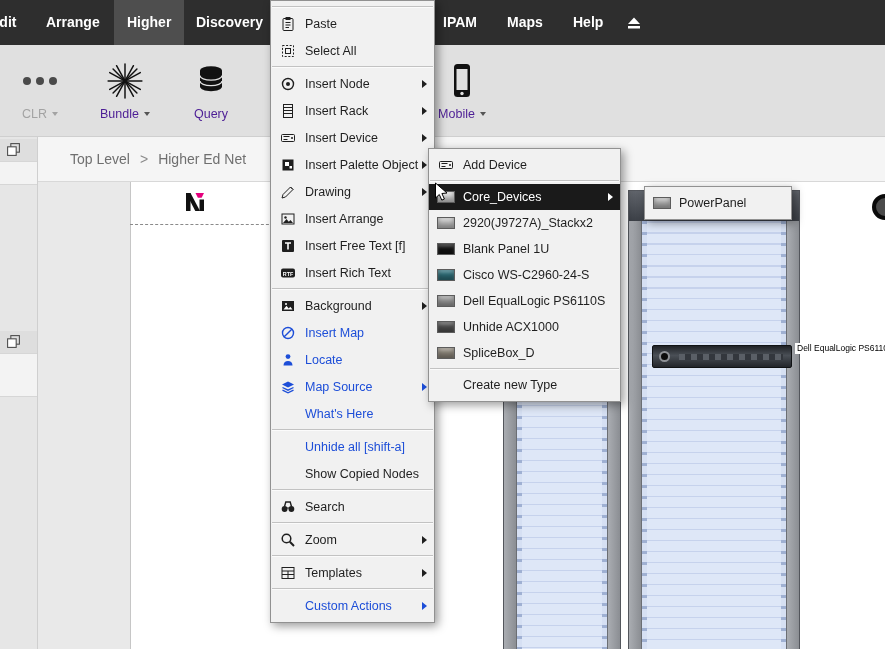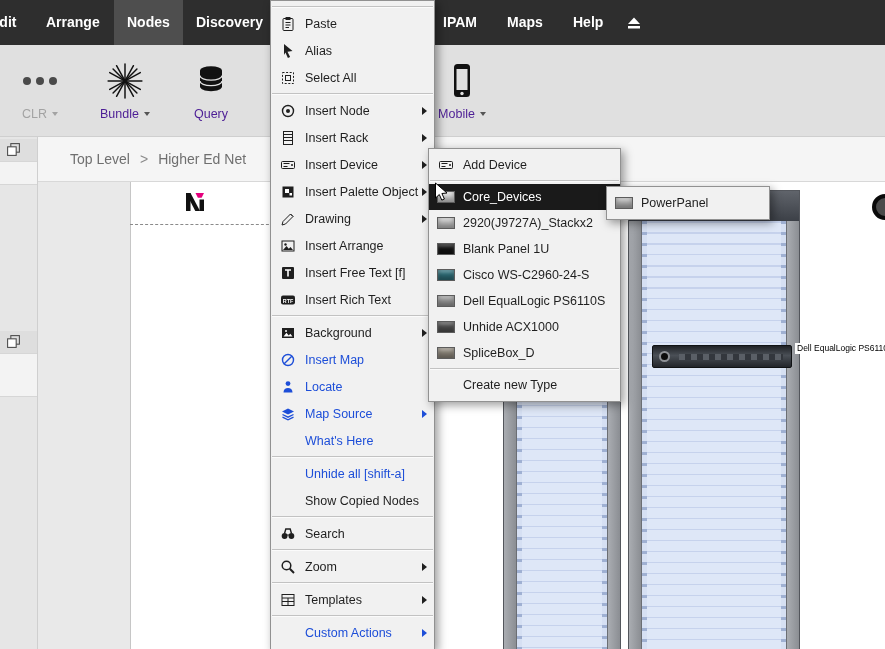--- a/index.html
+++ b/index.html
@@ -78,21 +78,21 @@
     box-shadow:inset 0 -4px 5px rgba(0,0,0,.35), inset 0 3px 3px rgba(255,255,255,.25);}
   
   .cursor{position:absolute;left:434px;top:182px;z-index:200;pointer-events:none;}
 </style>
 </head>
 <body>
 
 <div class="menubar">
   <div class="mb-item" style="left:-20px">Edit</div>
   <div class="mb-item" style="left:36px">Arrange</div>
-  <div class="mb-item active" style="left:114px">Nodes</div>
+  <div class="mb-item active" style="left:114px">Higher</div>
   <div class="mb-item" style="left:186px">Discovery</div>
   <div class="mb-item" style="left:433px">IPAM</div>
   <div class="mb-item" style="left:497px">Maps</div>
   <div class="mb-item" style="left:563px">Help</div>
   <div class="mb-eject">
     <svg width="16" height="16" viewBox="0 0 16 16">
       <path d="M8 2.5L14 9H2z" fill="#fff"></path>
         <rect x="2" y="11" width="12" height="2.5" fill="#fff"></rect>
     </svg>
   </div>
@@ -231,28 +231,20 @@
           <rect x="3" y="2.5" width="10" height="12" rx="1" fill="none" stroke="currentColor"></rect>
           <rect x="5.5" y="1" width="5" height="3" rx="0.5" fill="currentColor"></rect>
           <path d="M5.5 6.5h5M5.5 9h5M5.5 11.5h3.5" stroke="currentColor" fill="none"></path>
         </svg>
       </span>
       <span class="lbl">Paste</span>
     </div>
     <div class="menu-item">
       <span class="mi">
         <svg width="16" height="16" viewBox="0 0 16 16">
-          <path d="M4 1l8.5 7-5 .7 2.6 5.2-2.2 1-2.5-5.3L4 12z" fill="currentColor"></path>
-        </svg>
-      </span>
-      <span class="lbl">Alias</span>
-    </div>
-    <div class="menu-item">
-      <span class="mi">
-        <svg width="16" height="16" viewBox="0 0 16 16">
           <rect x="2.5" y="2.5" width="11" height="11" fill="none" stroke="currentColor" stroke-dasharray="2 1.6"></rect>
           <rect x="5.5" y="5.5" width="5" height="5" fill="none" stroke="currentColor"></rect>
         </svg>
       </span>
       <span class="lbl">Select All</span>
     </div>
     <div class="menu-sep"></div>
     <div class="menu-item">
       <span class="mi">
         <svg width="16" height="16" viewBox="0 0 16 16">
@@ -482,21 +474,21 @@
         <span class="thumb" style="background-color: rgb(143, 136, 124);"></span>
       </span>
       <span class="lbl">SpliceBox_D</span>
     </div>
     <div class="menu-sep"></div>
     <div class="menu-item">
       <span class="mi"></span>
       <span class="lbl">Create new Type</span>
     </div>
   </div>
-<div class="menu menu-sm" id="type-menu" style="left:606px;top:186px;width:164px;z-index:70">
+<div class="menu menu-sm" id="type-menu" style="left:644px;top:186px;width:148px;z-index:70">
     <div class="menu-item">
       <span class="mi">
         <span class="thumb" style="background-color: rgb(181, 181, 181);"></span>
       </span>
       <span class="lbl">PowerPanel</span>
     </div>
   </div>
 
 <div class="cursor">
   <svg width="16" height="22" viewBox="0 0 16 22">

